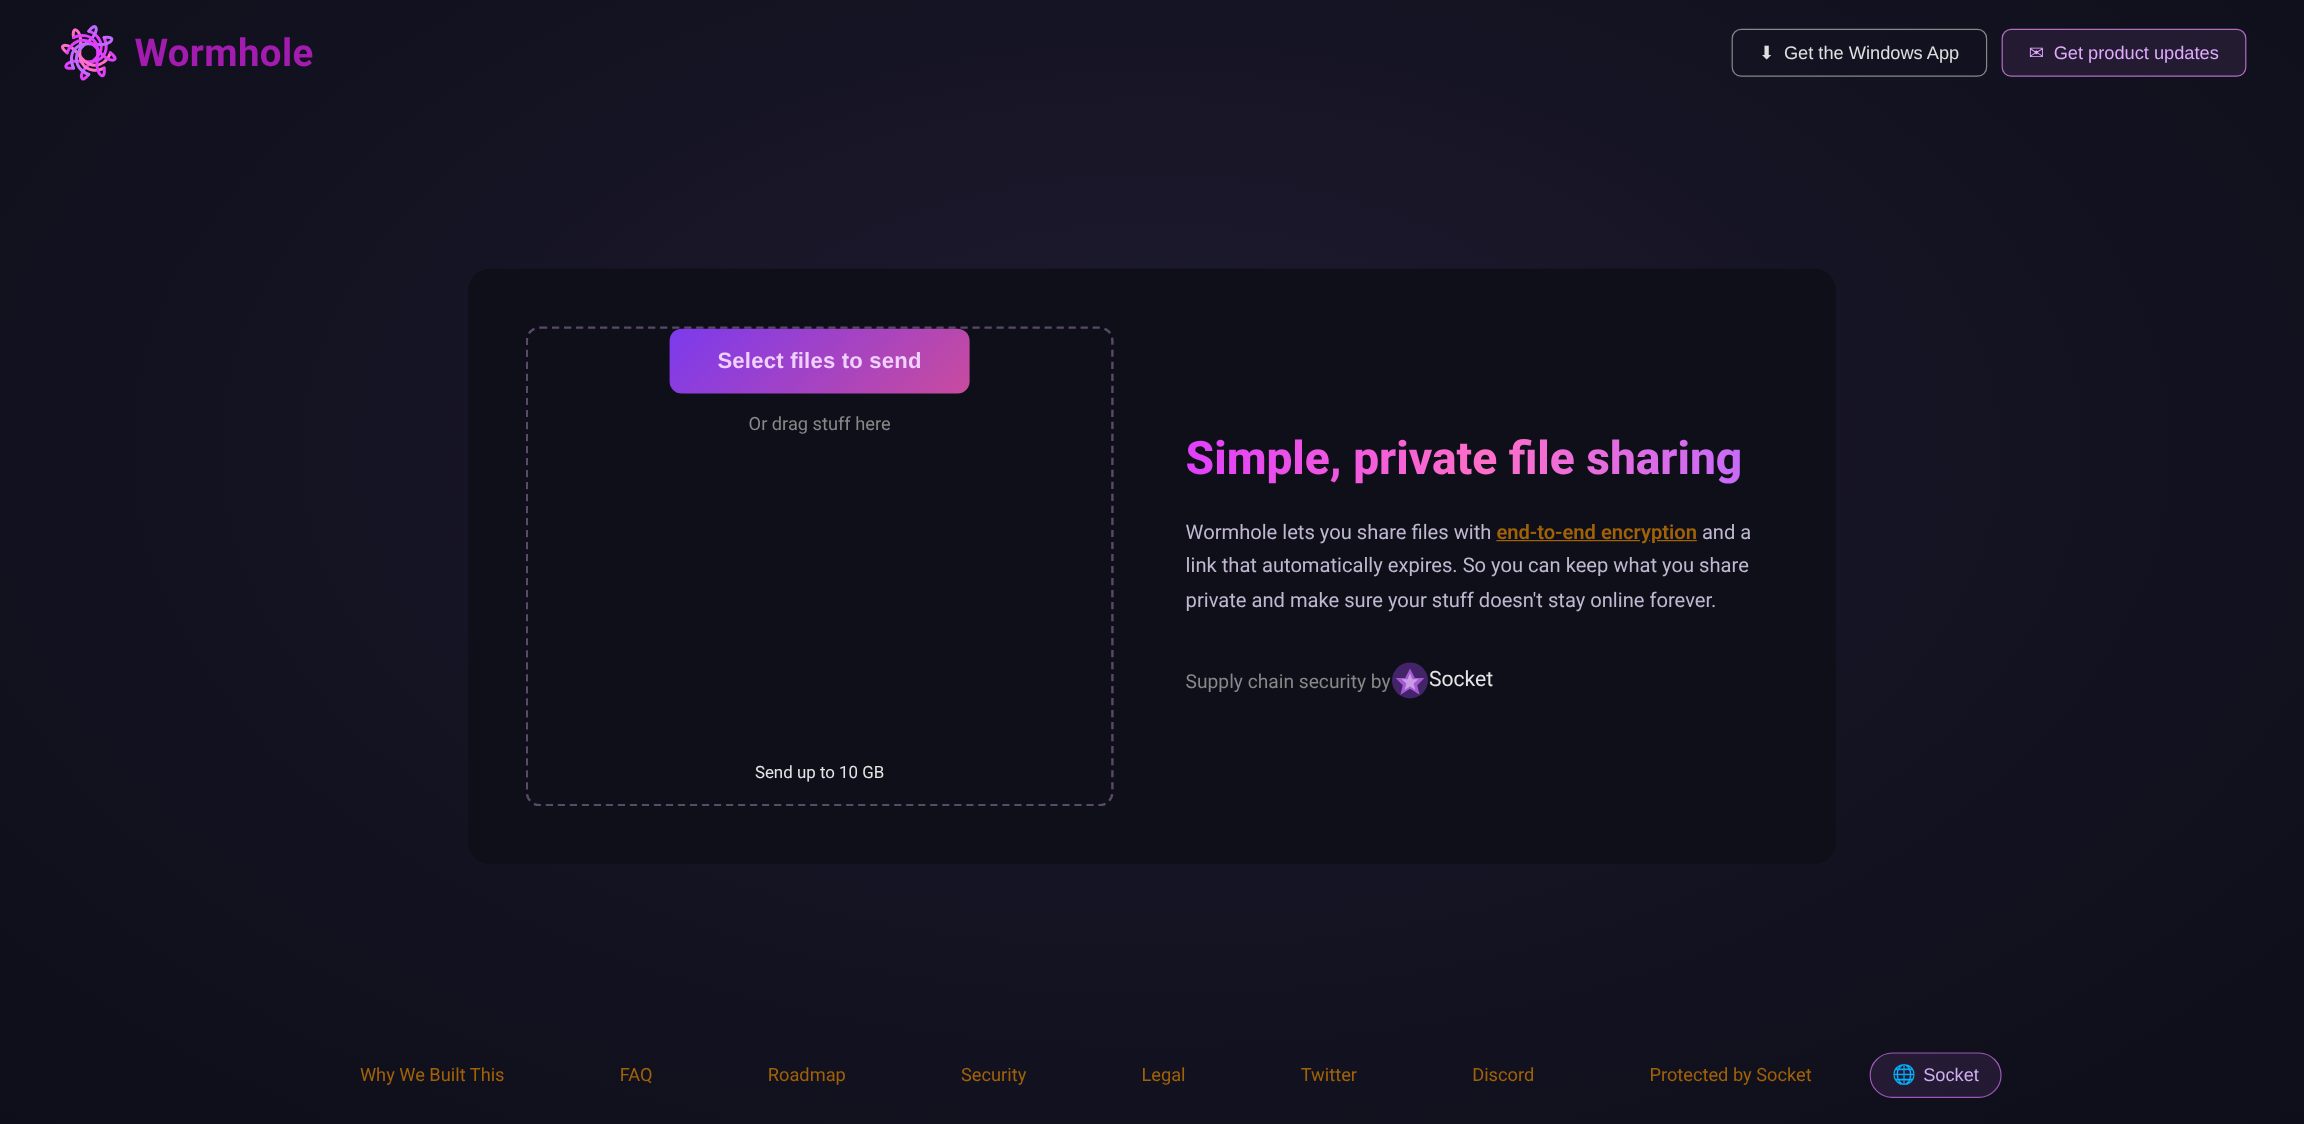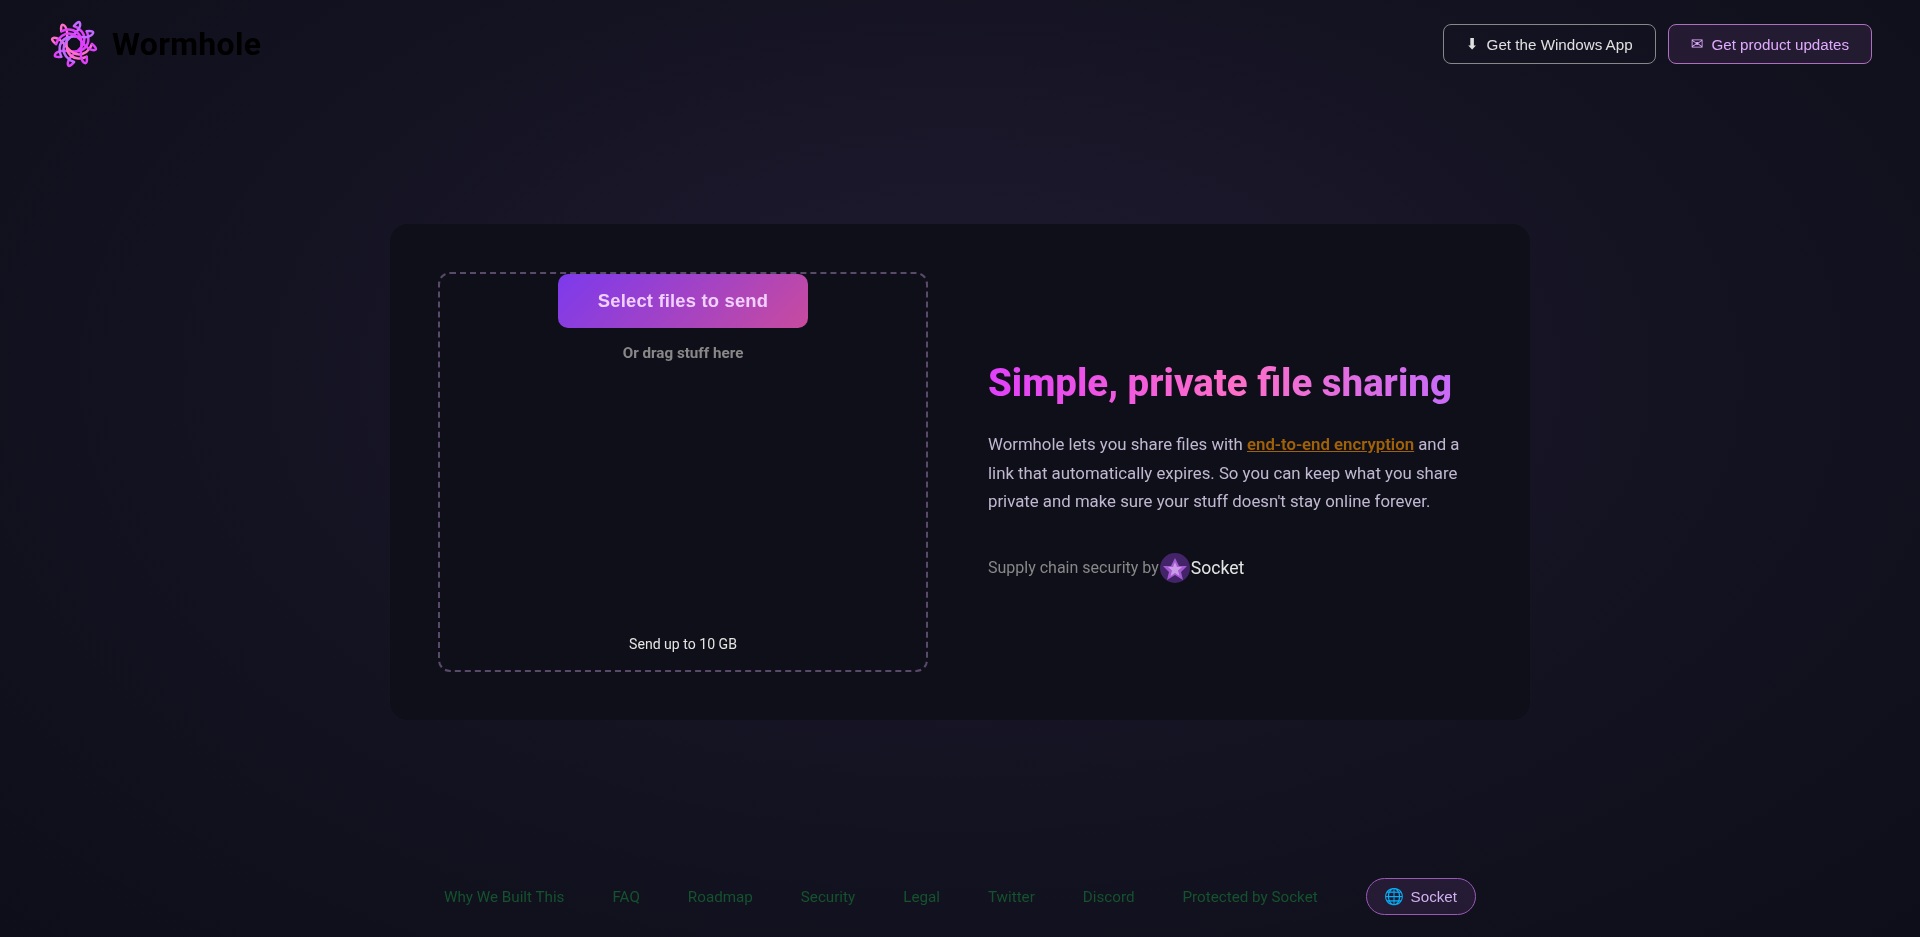--- a/index.html
+++ b/index.html
@@ -33,21 +33,21 @@
     }
 
     .logo-icon {
       width: 52px;
       height: 52px;
     }
 
     .logo-text {
       font-size: 2rem;
       font-weight: 700;
-      color: #000000;
+      color: #a21caf;
       letter-spacing: 0.01em;
     }
 
     .header-buttons {
       display: flex;
       gap: 12px;
       align-items: center;
     }
 
     .btn-windows {
@@ -122,21 +122,20 @@
       color: #f0d0ff;
       font-size: 1.15rem;
       font-weight: 600;
       cursor: pointer;
       letter-spacing: 0.01em;
     }
 
     .drag-hint {
       color: #888;
       font-size: 0.95rem;
-      font-weight: bold;
     }
 
     .size-limit {
       position: absolute;
       bottom: 18px;
       color: #e5e5e5;
       font-size: 0.88rem;
     }
 
     
@@ -191,24 +190,25 @@
     footer {
       display: flex;
       align-items: center;
       justify-content: center;
       gap: 48px;
       padding: 22px 48px;
       flex-wrap: wrap;
     }
 
     .footer-link {
-      color: #14532d;
+      color: #a16207;
       font-size: 0.95rem;
       cursor: pointer;
       text-decoration: none;
+      margin-left: 48px;
     }
 
     .lang-btn {
       display: flex;
       align-items: center;
       gap: 6px;
       padding: 8px 18px;
       border: 1.5px solid #9b59b6;
       border-radius: 20px;
       background: rgba(155, 89, 182, 0.15);

